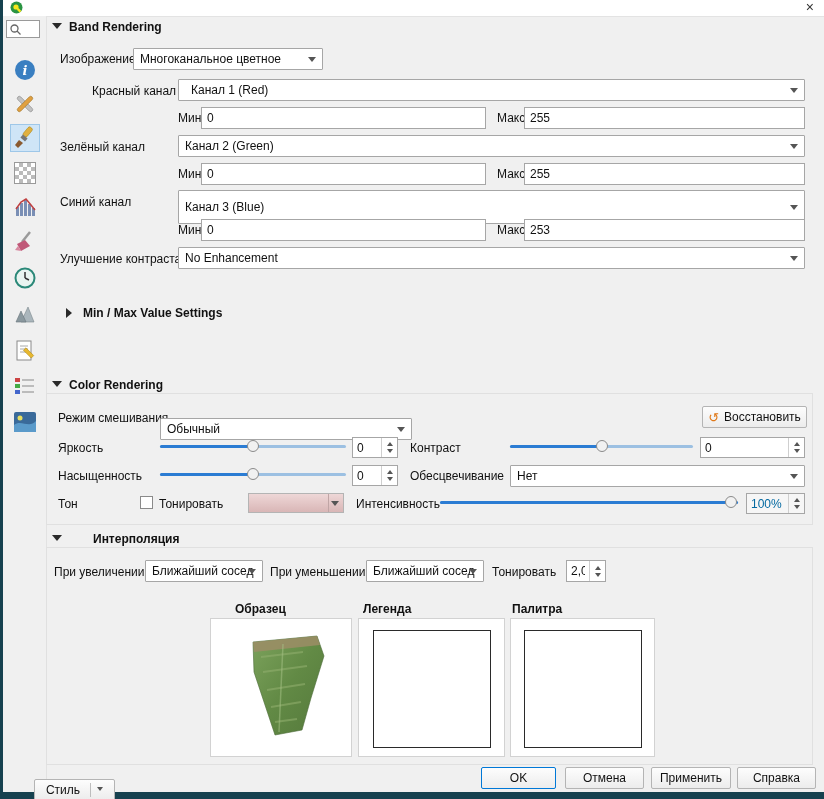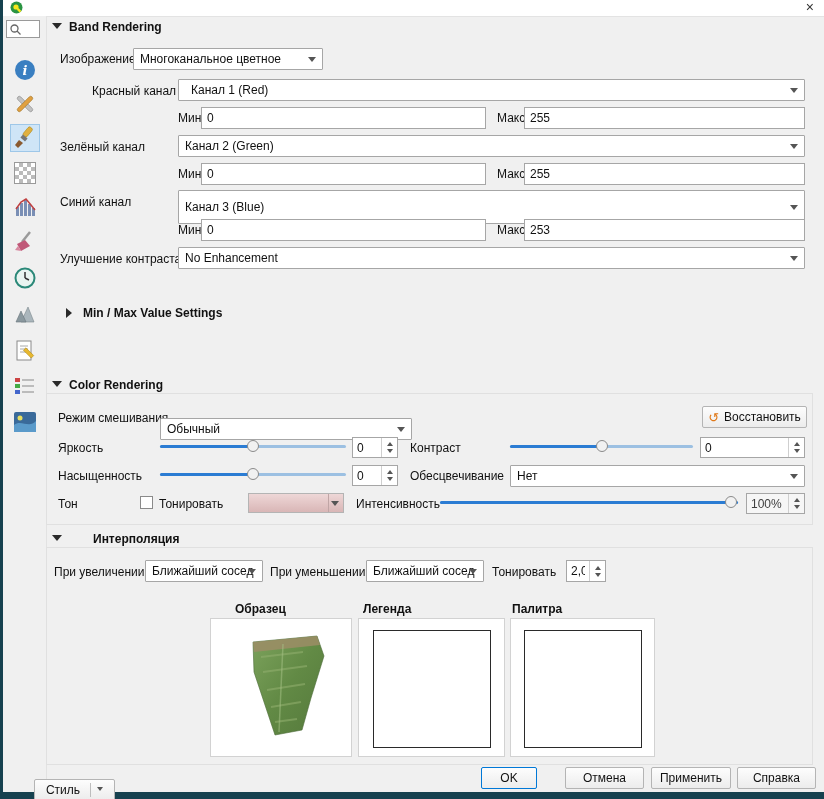--- a/index.html
+++ b/index.html
@@ -25,21 +25,21 @@
   .combo{position:absolute;background:#fff;border:1px solid #a6a6a6;border-radius:1px;box-sizing:border-box;
          display:flex;align-items:center;padding:0 18px 0 6px;overflow:hidden;white-space:nowrap;}
   .carr{position:absolute;right:6px;top:50%;margin-top:-2px;width:0;height:0;
         border:4px solid transparent;border-top:5px solid #555;}
   .tin{position:absolute;background:#fff;border:1px solid #a6a6a6;box-sizing:border-box;
        font:12px "Liberation Sans",sans-serif;padding:0 5px;outline:none;color:#111;}
   .spin{position:absolute;background:#fff;border:1px solid #a6a6a6;box-sizing:border-box;}
   .spin input{position:absolute;left:0;top:0;height:100%;width:calc(100% - 16px);border:none;
        font:12px "Liberation Sans",sans-serif;padding:0 4px;outline:none;background:transparent;color:#111;box-sizing:border-box;}
   .spin.dis{background:#f6f6f6;}
-  .spin.dis input{color:#404040;}
+  .spin.dis input{color:#0369a1;}
   .sbtns{position:absolute;right:0;top:0;bottom:0;width:15px;border-left:1px solid #cfcfcf;display:flex;flex-direction:column;}
   .sbtns>div{flex:1;display:flex;align-items:center;justify-content:center;}
   .tri-up{width:0;height:0;border:3px solid transparent;border-bottom:4px solid #555;}
   .tri-dn{width:0;height:0;border:3px solid transparent;border-top:4px solid #555;}
   .slider{position:absolute;height:18px;}
   .track{position:absolute;left:0;right:0;top:8px;height:3px;background:#9cc0e2;border-radius:2px;}
   .fill{position:absolute;left:0;top:8px;height:3px;background:#2b7cd3;border-radius:2px;}
   .handle{position:absolute;top:3px;width:12px;height:12px;border-radius:50%;background:#f1f1f1;border:1px solid #8a8a8a;box-sizing:border-box;}
   .btn{position:absolute;height:22px;background:linear-gradient(#fdfdfd,#ececec);border:1px solid #b4b4b4;border-radius:2px;
        display:flex;align-items:center;justify-content:center;box-sizing:border-box;cursor:default;white-space:nowrap;}
@@ -362,21 +362,21 @@
 </div>
 <div class="panel" style="left:510px;top:618px;width:145px;height:139px;">
   <div class="innerrect" style="left:13px;top:11px;width:118px;height:118px;"></div>
 </div>
 
 <div class="btn" style="left:34px;top:767px;width:81px;margin-top:12px;">
   <span>Стиль</span>
   <span style="display:inline-block;width:1px;height:14px;background:#bdbdbd;margin:0 6px 0 10px;"></span>
   <span class="tri-dn" style="display:inline-block;"></span>
 </div>
-<div class="btn primary" style="left:481px;top:767px;width:56px;">
+<div class="btn primary" style="left:481px;top:767px;width:75px;">
   <span>OK</span>
 </div>
 <div class="btn" style="left:565px;top:767px;width:79px;">
   <span>Отмена</span>
 </div>
 <div class="btn" style="left:651px;top:767px;width:80px;">
   <span>Применить</span>
 </div>
 <div class="btn" style="left:737px;top:767px;width:79px;">
   <span>Справка</span>

